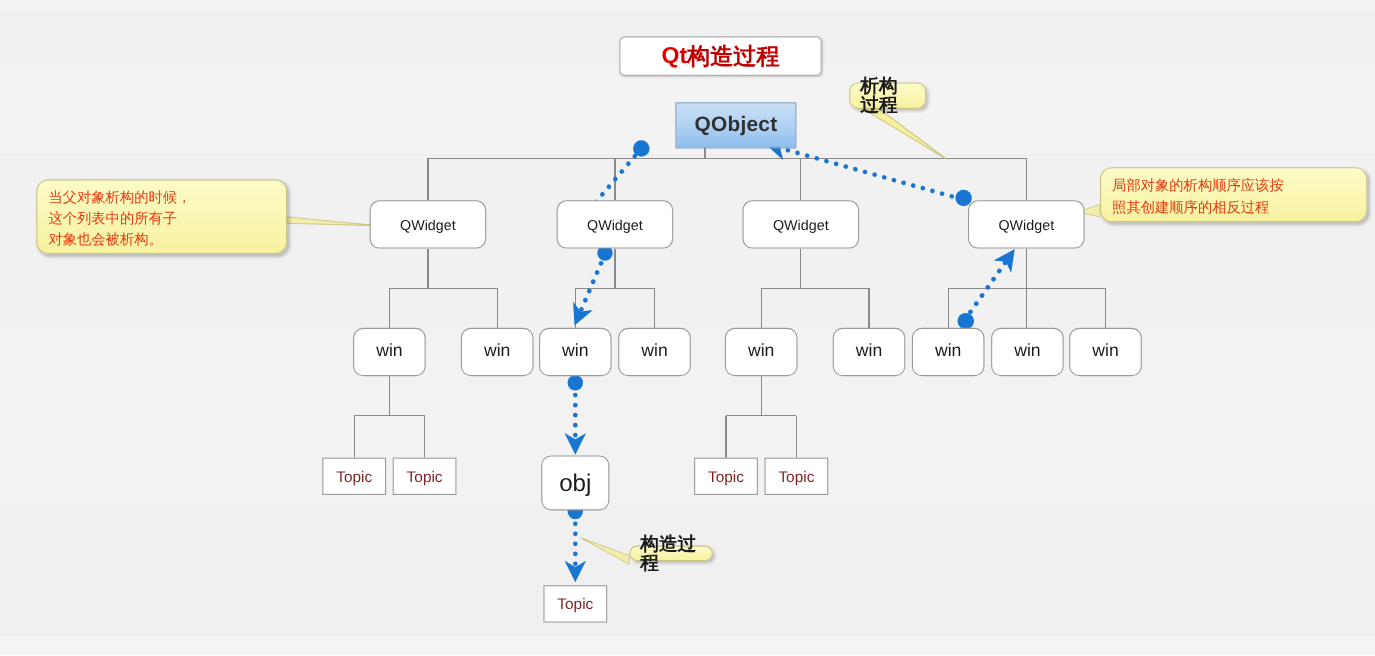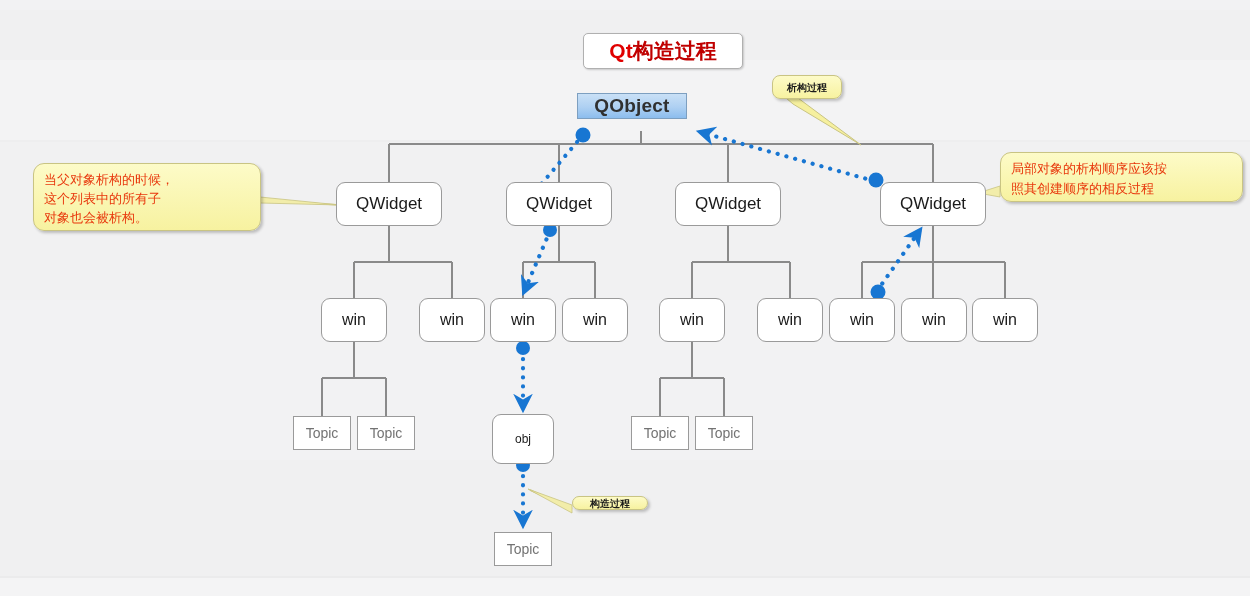--- a/index.html
+++ b/index.html
@@ -47,24 +47,24 @@
   .node.sharp   { border-radius: 0; }
 
   .node-qobject {
     background: linear-gradient(to bottom, #c9e0f6 0%, #aed0f2 55%, #8cbdee 100%);
     border: 1px solid #7d9fc0;
     font-weight: bold;
     font-size: 19px;
     color: #303030;
     letter-spacing: .2px;
   }
-  .node-qwidget { font-size: 17px; }
+  .node-qwidget { font-size: 13px; }
   .node-win     { font-size: 16px; text-align: right; }
-  .node-obj     { font-size: 12px; }
-  .node-topic   { font-size: 14px; color: #737373; }
+  .node-obj     { font-size: 22px; }
+  .node-topic   { font-size: 14px; color: #7f1d1d; }
 
   
   .title-box {
     position: absolute;
     box-sizing: border-box;
     display: flex;
     align-items: center;
     justify-content: center;
     background: #ffffff;
     border: 1px solid #b0b0b0;
@@ -88,21 +88,21 @@
     color: #e03000;
     font-size: 13px;
     line-height: 19px;
     padding: 6px 10px;
     white-space: pre-line;
   }
   .note-red { color: #e8380d; }
   .note-black {
     color: #1a1a1a;
     font-weight: bold;
-    font-size: 10px;
+    font-size: 17px;
     line-height: 17px;
     padding: 4px 9px;
     border-radius: 8px;
   }
 </style>
 </head>
 <body>
 
 <div id="canvas">
 
@@ -187,26 +187,26 @@
       <path d="M 1000 190 L 980 193" stroke="#c9c483" stroke-width="1.6" fill="none"></path>
       <path d="M 1000 186 L 978 193 L 1000 197 z" fill="#f2edaa" stroke="#c9c483" stroke-width="0.8"></path>
 
       <path d="M 786 98 L 798 98 L 861 145 L 793 104 z" fill="#f6f09e" stroke="#c9c483" stroke-width="1"></path>
 
       <path d="M 572 509 L 530 490" stroke="#c9c483" stroke-width="1.6" fill="none"></path>
       <path d="M 572 505 L 528 489 L 572 513 z" fill="#f2edaa" stroke="#c9c483" stroke-width="0.8"></path>
     </g>
   </svg>
 
-  <div class="title-box" style="left:563px; top:33px; width:160px; height:36px;margin-left:20px;">
+  <div class="title-box" style="left:563px; top:33px; width:184px; height:36px;">
     <span class="qt">Qt</span>
       <span> 构造过程</span>
   </div>
 
-  <div class="node node-qobject sharp" style="left:577px; top:93px; width:110px; height:26px;">
+  <div class="node node-qobject sharp" style="left:614px; top:93px; width:110px; height:42px;">
     <span>QObject</span>
   </div>
 
   <div class="node node-qwidget rounded" style="left:336px; top:182px; width:106px; height:44px;">
     <span>QWidget</span>
   </div>
   <div class="node node-qwidget rounded" style="left:506px; top:182px; width:106px; height:44px;">
     <span>QWidget</span>
   </div>
   <div class="node node-qwidget rounded" style="left:675px; top:182px; width:106px; height:44px;">

